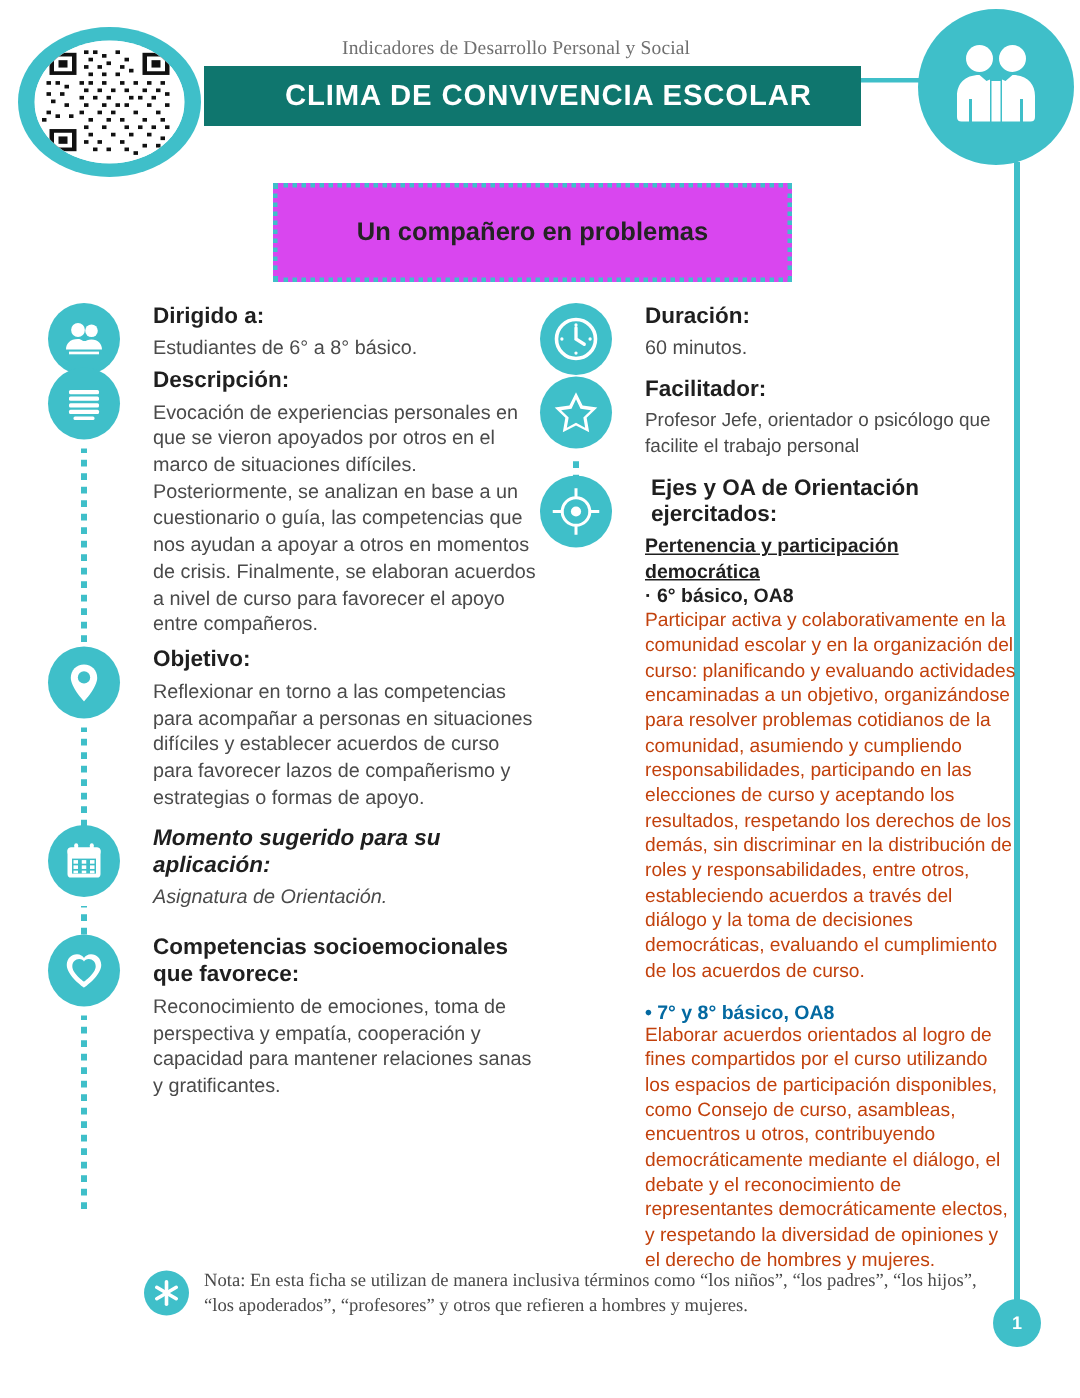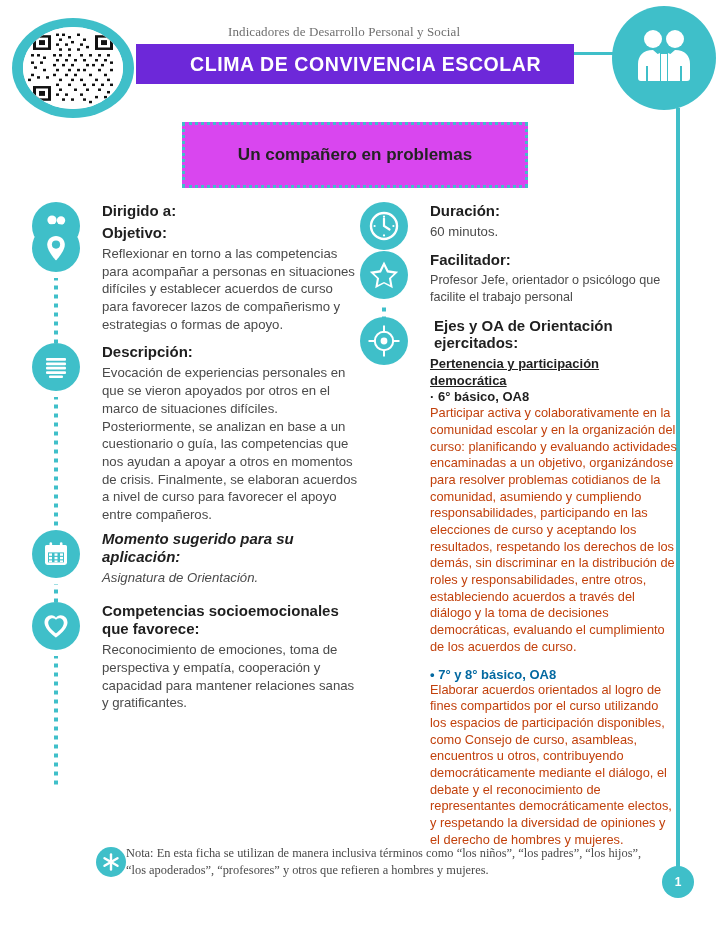--- a/index.html
+++ b/index.html
@@ -28,21 +28,21 @@
   }
   .qr-img{position:absolute;left:0;top:0;width:100px;height:82px;}
 
   .brand-line{
     position:absolute;left:228px;top:24px;
     font-size:13px;color:#6f6f6f;letter-spacing:.1px;
     font-family:"Liberation Serif","DejaVu Serif",serif;
   }
   .title-bar{
     position:absolute;left:136px;top:44px;width:438px;height:40px;
-    background:#6d28d9;
+    background:#0f766e;
     display:flex;align-items:center;
   }
   .title-bar span{
     color:#ffffff;font-weight:bold;font-size:19.5px;letter-spacing:.6px;
     margin-left:54px;
   }
   .top-connector{
     position:absolute;left:574px;top:52px;width:44px;height:3px;background:#3fbfc9;
   }
   .people-circle{
@@ -99,21 +99,21 @@
   .sub-h{font-size:13px;font-weight:bold;color:#1f1f1f;line-height:1.25;margin-top:5px;}
   .sub-h u{text-decoration:underline;margin-top:20px;}
   .oa-head{font-size:13px;font-weight:bold;color:#0369a1;margin-top:11px;}
   .oa-body{font-size:12.8px;line-height:1.305;color:#c2410c;}
 
   .ejes-title{font-size:15px;font-weight:bold;color:#1f1f1f;margin:4px 0 2px 4px;}
 
   
   .note{
     position:absolute;left:96px;top:845px;width:560px;
-    display:flex;align-items:flex-start;
+    display:flex;align-items:flex-start;gap:10px;
   }
   .note-icon{
     width:30px;height:30px;border-radius:50%;background:#3fbfc9;flex:0 0 30px;
     display:flex;align-items:center;justify-content:center;margin-top:2px;
   }
   .note-text{font-size:12.4px;line-height:1.34;color:#4a4a4a;
     font-family:"Liberation Serif","DejaVu Serif",serif;}
 </style>
 </head>
 <body>
@@ -256,47 +256,48 @@
     <div class="row" style="margin-bottom:4px;">
       <div class="icon-badge">
         <svg width="30" height="30" viewBox="0 0 30 30">
           <circle cx="11" cy="9" r="4.6" fill="#fff"></circle>
           <circle cx="20" cy="9.5" r="4.2" fill="#fff"></circle>
           <path d="M11 15 C5.5 15 3 18.3 3 22 L27 22 C27 18.3 24.5 15.3 20 15.3 C17.5 15.3 16.5 16.4 15.2 16.4 C13.8 16.4 13.2 15 11 15 Z" fill="#fff"></path>
           <rect x="5" y="23.4" width="20" height="1.8" fill="#fff"></rect>
         </svg>
       </div>
       <div class="h">Dirigido a:</div>
-    </div>
-
-    <div class="row" style="margin-bottom:10px;">
-      <div class="icon-badge">
-        <svg width="30" height="30" viewBox="0 0 30 30">
-          <path d="M15 3 C10 3 6.2 6.9 6.2 11.8 C6.2 18.4 15 27.5 15 27.5 C15 27.5 23.8 18.4 23.8 11.8 C23.8 6.9 20 3 15 3 Z" fill="#fff"></path>
-          <circle cx="15" cy="11.6" r="4.1" fill="#3fbfc9"></circle>
-        </svg>
-      </div>
-      <div class="dots" style="top:54px;height:78px;"></div>
-      <div class="h">Objetivo:</div>
-      <div class="p">Reflexionar en torno a las competencias para acompañar a personas en situaciones difíciles y establecer acuerdos de curso para favorecer lazos de compañerismo y estrategias o formas de apoyo.</div>
+      <div class="p">Estudiantes de 6° a 8° básico.</div>
     </div>
 
     <div class="row" style="margin-bottom:6px;">
       <div class="icon-badge">
         <svg width="30" height="30" viewBox="0 0 30 30">
           <rect x="5" y="6" width="20" height="2.8" rx="1" fill="#fff"></rect>
           <rect x="5" y="10.4" width="20" height="2.8" rx="1" fill="#fff"></rect>
           <rect x="5" y="14.8" width="20" height="2.8" rx="1" fill="#fff"></rect>
           <rect x="5" y="19.2" width="20" height="2.8" rx="1" fill="#fff"></rect>
           <rect x="8" y="23.6" width="14" height="2.4" rx="1" fill="#fff"></rect>
         </svg>
       </div>
       <div class="dots" style="top:54px;height:132px;"></div>
       <div class="h">Descripción:</div>
       <div class="p">Evocación de experiencias personales en que se vieron apoyados por otros en el marco de situaciones difíciles. Posteriormente, se analizan en base a un cuestionario o guía, las competencias que nos ayudan a apoyar a otros en momentos de crisis. Finalmente, se elaboran acuerdos a nivel de curso para favorecer el apoyo entre compañeros.</div>
+    </div>
+
+    <div class="row" style="margin-bottom:10px;">
+      <div class="icon-badge">
+        <svg width="30" height="30" viewBox="0 0 30 30">
+          <path d="M15 3 C10 3 6.2 6.9 6.2 11.8 C6.2 18.4 15 27.5 15 27.5 C15 27.5 23.8 18.4 23.8 11.8 C23.8 6.9 20 3 15 3 Z" fill="#fff"></path>
+          <circle cx="15" cy="11.6" r="4.1" fill="#3fbfc9"></circle>
+        </svg>
+      </div>
+      <div class="dots" style="top:54px;height:78px;"></div>
+      <div class="h">Objetivo:</div>
+      <div class="p">Reflexionar en torno a las competencias para acompañar a personas en situaciones difíciles y establecer acuerdos de curso para favorecer lazos de compañerismo y estrategias o formas de apoyo.</div>
     </div>
 
     <div class="row" style="margin-bottom:16px;font-style:italic;">
       <div class="icon-badge">
         <svg width="30" height="30" viewBox="0 0 30 30">
           <rect x="4" y="6" width="22" height="20" rx="2.4" fill="#fff"></rect>
           <rect x="4" y="6" width="22" height="5.4" rx="2.4" fill="#fff"></rect>
           <rect x="8.5" y="3.2" width="2.6" height="5" rx="1.3" fill="#fff"></rect>
           <rect x="18.9" y="3.2" width="2.6" height="5" rx="1.3" fill="#fff"></rect>
           <rect x="7" y="13.4" width="16" height="10" fill="#3fbfc9"></rect>

